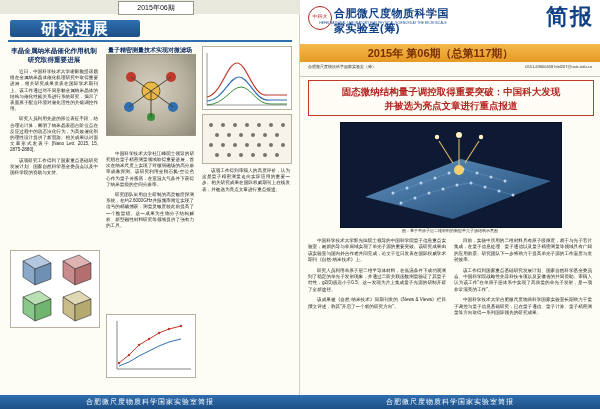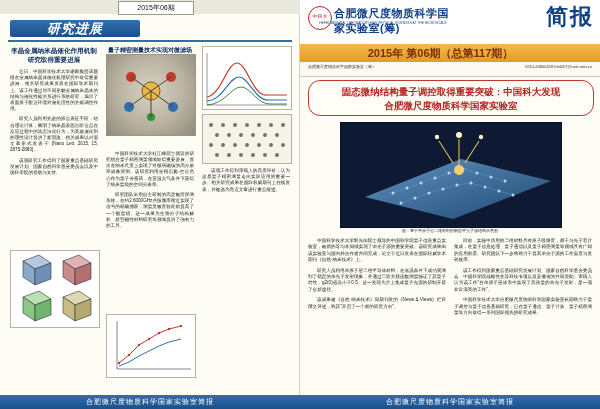--- a/index.html
+++ b/index.html
@@ -32,23 +32,22 @@
   .section-head{
     position:absolute;left:10px;top:6px;width:130px;height:17px;
   }
   .section-head .bar{
     position:absolute;left:0;top:0;width:130px;height:17px;
     background:linear-gradient(#2f6fb0,#1d4f86);
     border-radius:2px;
   }
   .section-head .txt{
     position:absolute;left:0;top:0;width:130px;height:17px;
-    font-size:13px;line-height:17px;text-align:center;color:#fff;font-weight:bold;
+    font-size:16px;line-height:17px;text-align:center;color:#fff;font-weight:bold;
     letter-spacing:1px;
-    font-style:italic;
   }
   .rule{
     position:absolute;left:8px;top:26px;width:284px;height:2px;
     background:#2f6fb0;
   }
 
   .col{
     position:absolute;top:32px;
     font-size:4.6px;line-height:6.2px;color:#1a1a1a;
     text-align:justify;
@@ -136,21 +135,21 @@
   }
   .contact{
     position:absolute;left:0;top:62px;width:300px;height:14px;
     border-bottom:1px solid #c9c8bc;background:#fbfaf2;
   }
   .contact .l{position:absolute;left:8px;top:2px;font-size:4px;color:#333;line-height:5px;}
   .contact .r{position:absolute;right:8px;top:2px;font-size:4px;color:#333;line-height:5px;}
 
   .headline-box{
     position:absolute;left:8px;top:80px;width:284px;height:34px;
-    border:1.5px solid #c0392b;border-radius:12px;background:#fffdf6;
+    border:1.5px solid #c0392b;border-radius:0;background:#fffdf6;
   }
   .headline-box .h1{
     position:absolute;left:0;top:4px;width:284px;font-size:9.5px;line-height:13px;
     font-weight:bold;color:#b3231f;text-align:center;
   }
   .headline-box .h2{
     position:absolute;left:0;top:18px;width:284px;font-size:9.5px;line-height:13px;
     font-weight:bold;color:#b3231f;text-align:center;
   }
 
@@ -331,21 +330,21 @@
       <div class="t">2015年 第06期（总第117期）</div>
     </div>
 
     <div class="contact">
       <div class="l">合肥微尺度物质科学国家实验室（筹）</div>
       <div class="r">0551-63600458   hfnl207@ustc.edu.cn</div>
     </div>
 
     <div class="headline-box">
       <div class="h1">固态微纳结构量子调控取得重要突破：中国科大发现</div>
-      <div class="h2">合肥微尺度物质科学国家实验室</div>
+      <div class="h2">并被选为亮点文章进行重点报道</div>
     </div>
 
     <div class="fig-right">
       <svg width="220" height="104" viewBox="0 0 220 104">
         <defs>
           <linearGradient id="sheet" x1="0" y1="0" x2="1" y2="1">
             <stop offset="0%" stop-color="#6fa8d8"></stop>
             <stop offset="100%" stop-color="#23507f"></stop>
           </linearGradient>
         </defs>

